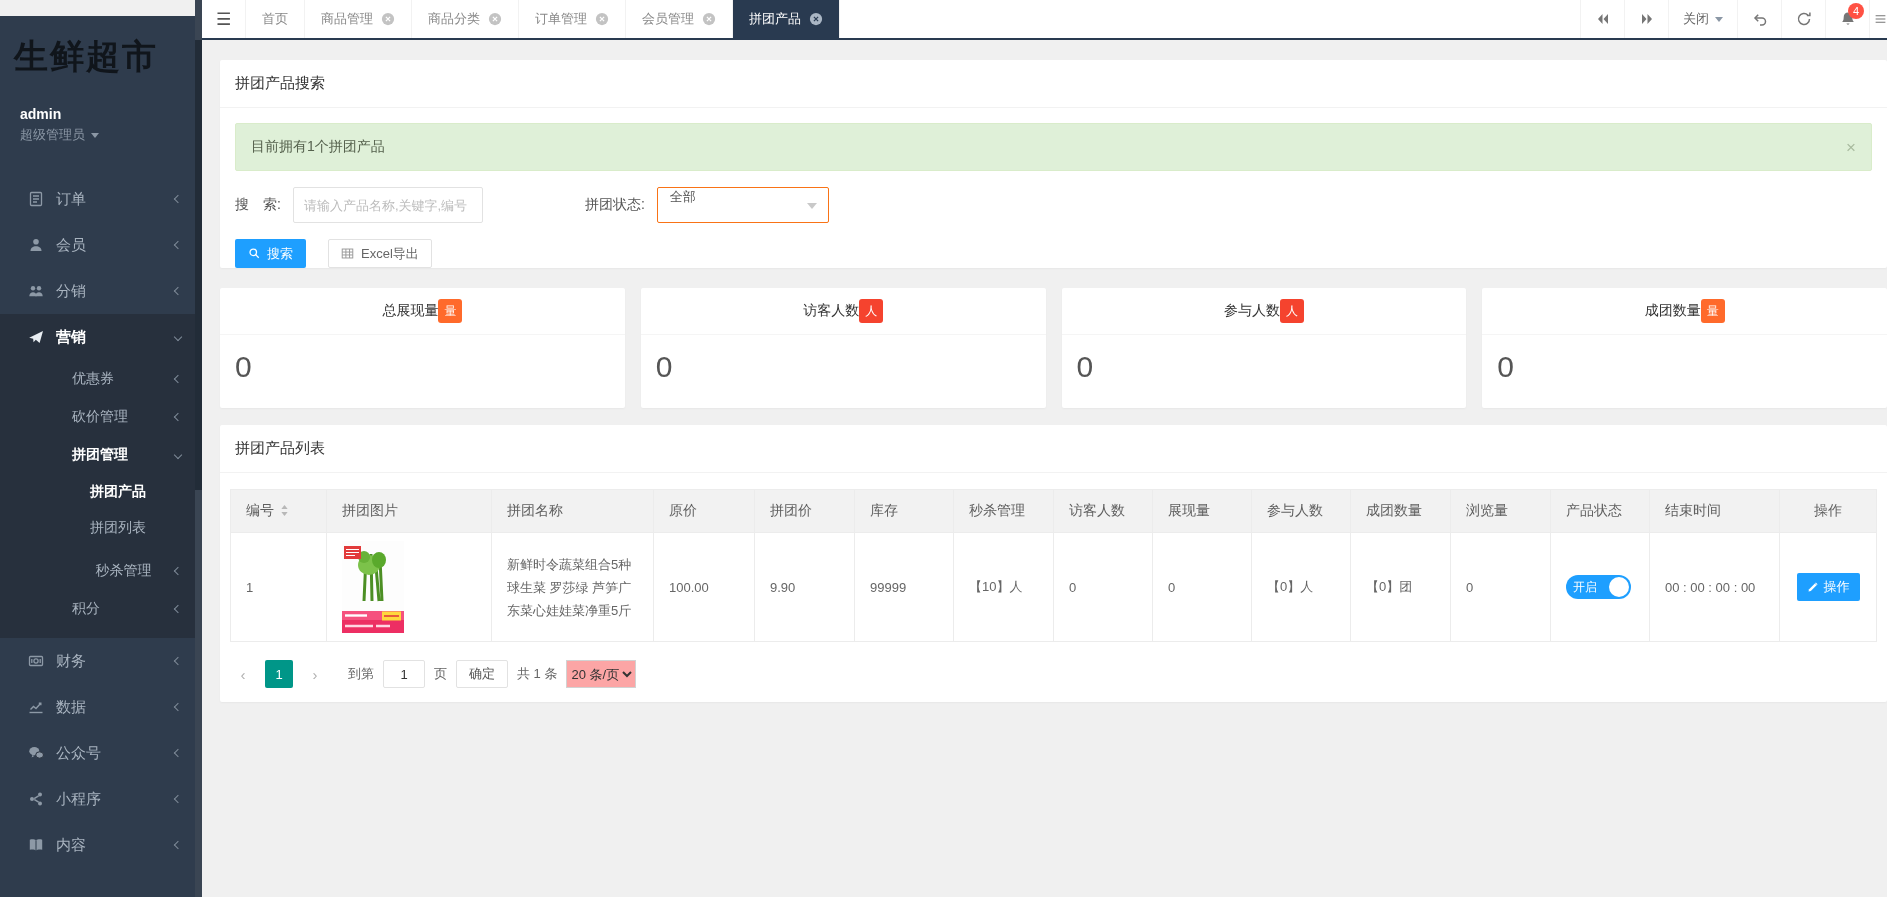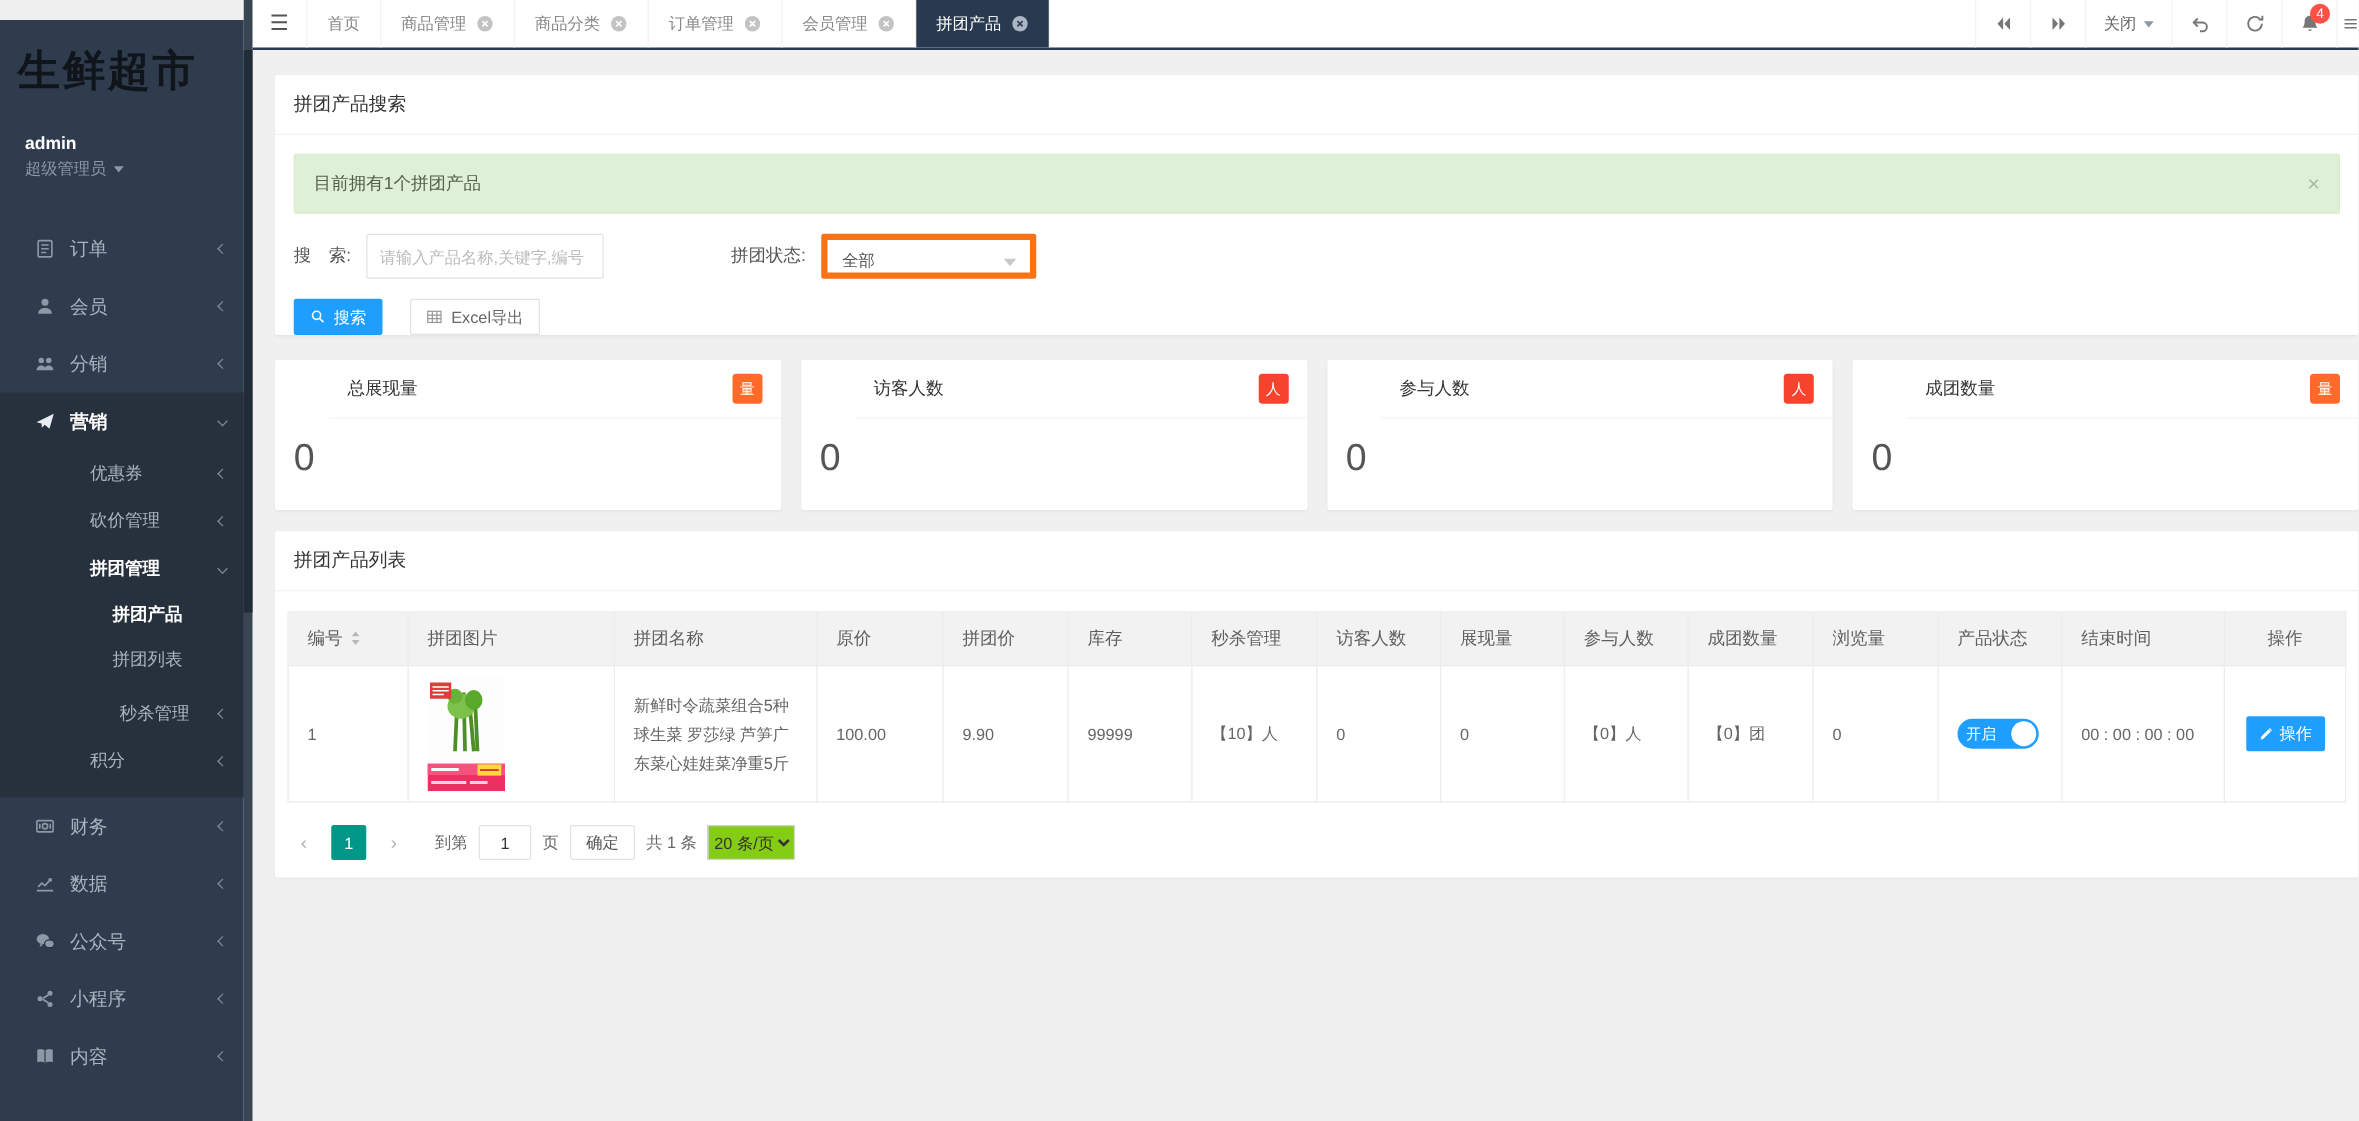--- a/index.html
+++ b/index.html
@@ -52,32 +52,32 @@
   .card { background:#fff; border-radius:2px; box-shadow:0 1px 2px rgba(0,0,0,.04); }
   .card-title { padding:14px 15px; font-size:15px; color:#333; border-bottom:1px solid #f2f2f2; }
   .search-card { margin:18px 0 0 18px; }
   .alert { margin:15px; background:#dff0d8; border:1px solid #d9ecca; border-radius:2px; padding:14px 15px; font-size:14px; color:#55614d; display:flex; align-items:center; justify-content:space-between; }
   .alert-x { color:#a9bb9f; font-size:17px; cursor:pointer; line-height:1; }
   .form-row { display:flex; align-items:center; margin:16px 15px 0; font-size:14px; color:#555; }
   .f-label { white-space:pre; }
   .text-input { width:190px; height:36px; border:1px solid #e2e2e2; border-radius:2px; padding:0 10px; font-size:13px; color:#333; margin-left:12px; outline:none; }
   .text-input::placeholder { color:#bcbcbc; }
   .status-label { margin-left:102px; }
-  .status-select { width:172px; height:36px; border:5px solid #f97316; border-radius:2px; margin-left:12px; position:relative; display:flex; align-items:flex-end; padding:0 12px; font-size:13px; color:#555; cursor:pointer; background:#fff; }
+  .status-select { width:172px; height:36px; border:1px solid #f97316; border-radius:2px; margin-left:12px; position:relative; display:flex; align-items:flex-start; padding:0 12px; font-size:13px; color:#555; cursor:pointer; background:#fff; }
   .status-select .sel-caret { position:absolute; right:11px; top:15px; width:0; height:0; border-left:5px solid transparent; border-right:5px solid transparent; border-top:6px solid #c9c9c9; }
   .btn-row { display:flex; align-items:center; gap:22px; margin:16px 15px 20px; }
   .btn-primary { height:29px; padding:0 13px; background:#1E9FFF; color:#fff; border:none; border-radius:2px; font-size:13px; display:inline-flex; align-items:center; gap:6px; cursor:pointer; }
   .btn-primary svg { width:13px; height:13px; }
   .btn-outline { height:29px; padding:0 12px; background:#fff; color:#666; border:1px solid #e2e2e2; border-radius:2px; font-size:13px; display:inline-flex; align-items:center; gap:7px; cursor:pointer; }
   .btn-outline svg { width:13px; height:13px; }
 
   
   .stats-row { display:flex; gap:16px; margin:17px 0 0 18px; }
   .stat-card { flex:1; background:#fff; border-radius:2px; box-shadow:0 1px 2px rgba(0,0,0,.04); }
-  .stat-head { display:flex; align-items:center; justify-content:space-between; padding:11px 15px; border-bottom:1px solid #f5f5f5; font-size:14px; color:#333;margin-left:43px; }
+  .stat-head { display:flex; align-items:center; justify-content:center; padding:11px 15px; border-bottom:1px solid #f5f5f5; font-size:14px; color:#333; }
   .stat-badge { width:24px; height:24px; border-radius:3px; color:#fff; font-size:12px; display:flex; align-items:center; justify-content:center; }
   .stat-value { padding:15px 15px 24px; font-size:30px; color:#555; }
 
   
   .table-card { margin:17px 0 0 18px; padding-bottom:14px; }
   .table-wrap { margin:16px 10px 0; }
   table { border-collapse:collapse; table-layout:fixed; width:100%; }
   th { background:#f2f2f2; border:1px solid #ececec; padding:12px 15px; font-weight:normal; color:#5f5f5f; font-size:14px; text-align:left; white-space:nowrap; }
   td { border:1px solid #ececec; padding:8px 15px; color:#666; font-size:13px; text-align:left; vertical-align:middle; }
   tr.data-row { height:102px; }
@@ -89,21 +89,21 @@
   .op-cell { text-align:center; }
   .op-btn { background:#1E9FFF; color:#fff; border:none; height:28px; padding:0 10px; border-radius:2px; display:inline-flex; align-items:center; gap:5px; font-size:13px; cursor:pointer; }
   .op-btn svg { width:12px; height:12px; }
 
   
   .pager { display:flex; align-items:center; margin:18px 10px 0; font-size:13px; color:#666; gap:9px; }
   .pg-arrow { min-width:26px; height:28px; display:flex; align-items:center; justify-content:center; color:#b0b0b0; font-size:15px; cursor:pointer; }
   .pg-cur { min-width:28px; height:28px; display:flex; align-items:center; justify-content:center; background:#009688; color:#fff; border-radius:2px; cursor:default; }
   .goto-input { width:42px; height:28px; border:1px solid #e2e2e2; border-radius:2px; text-align:center; font-size:13px; color:#333; outline:none; }
   .confirm-btn { height:28px; padding:0 12px; border:1px solid #e2e2e2; background:#fff; color:#555; border-radius:2px; font-size:13px; cursor:pointer; }
-  .size-select { height:28px; border:1px solid #d2d2d2; color:#333; font-size:13px; background:#84cc16; outline:none; }
+  .size-select { height:28px; border:1px solid #d2d2d2; color:#333; font-size:13px; background:#fca5a5; outline:none; }
   .pg-gap { width:2px; }
 </style>
 </head>
 <body>
 
 <aside class="sidebar">
   <div class="logo">生鲜超市</div>
   <div class="userbox">
     <div class="uname">admin</div>
     <div class="urole">

